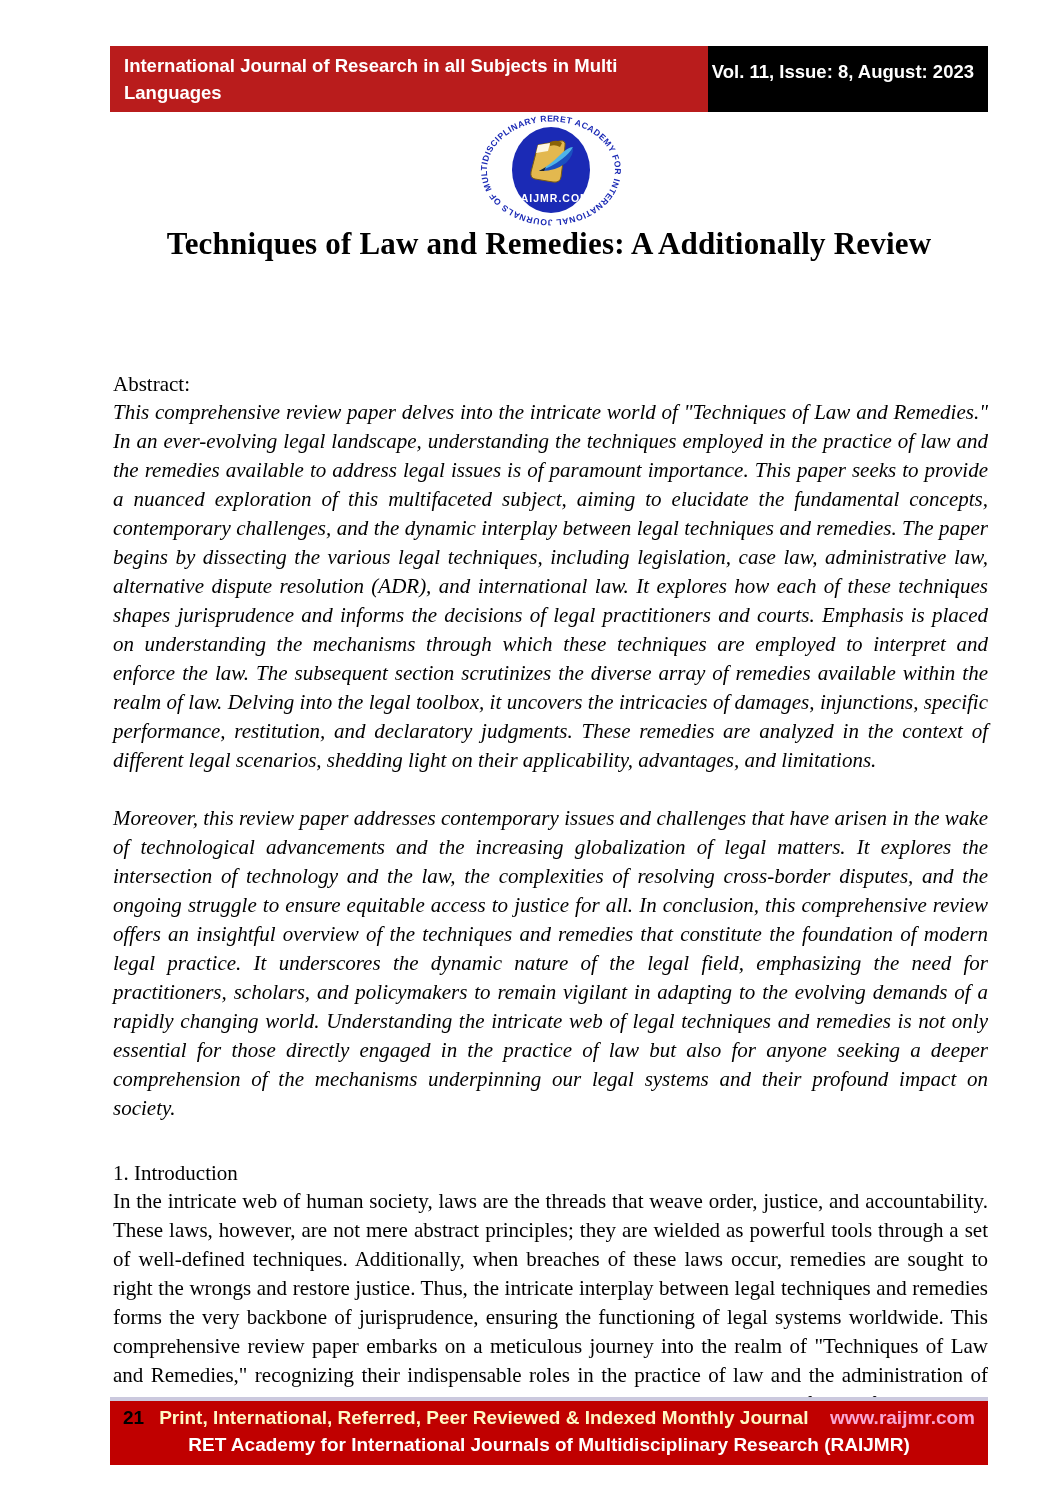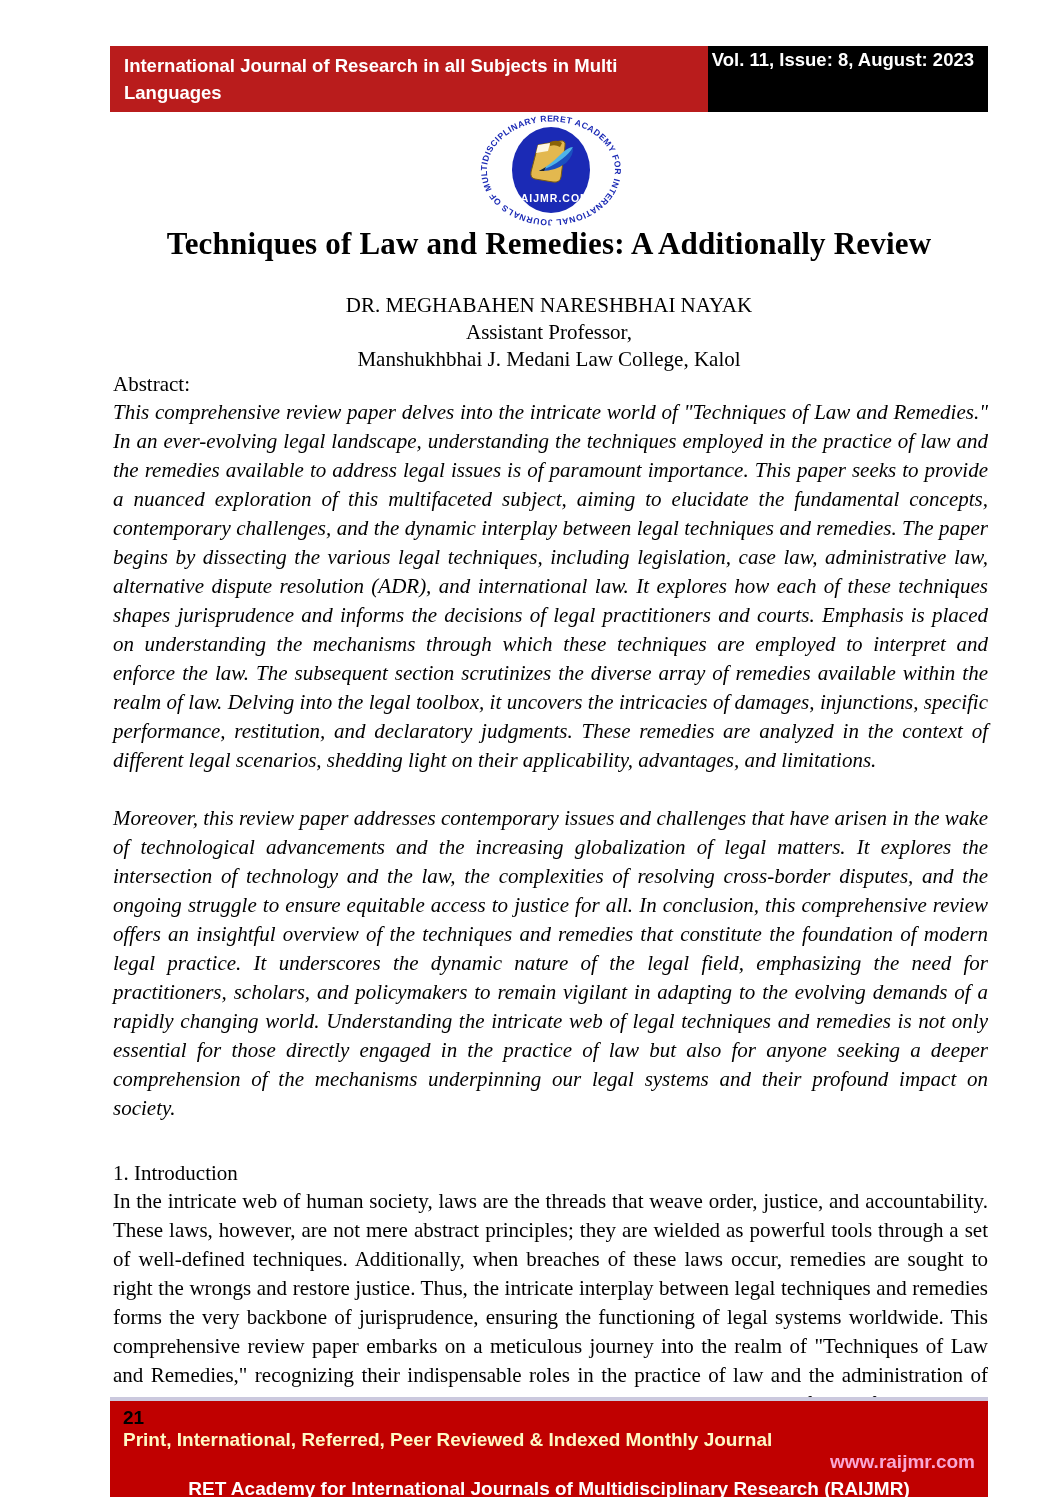--- a/index.html
+++ b/index.html
@@ -14,21 +14,21 @@
   }
 
   
   .header-bar {
     position:absolute; left:110px; top:46px; width:878px; height:66px;
     display:flex;
     font-family:"Liberation Sans", sans-serif;
     font-weight:bold; font-size:18.5px; line-height:27px; color:#fff;
   }
   .header-left  { flex:1; background:#b91c1c; padding:6px 8px 0 14px; }
-  .header-right { width:280px; background:#000000; text-align:right; padding:0 14px 0 0; }
+  .header-right { width:280px; background:#000000; text-align:right; padding:12px 14px 0 0; }
 
   
   .logo-wrap { position:absolute; left:476px; top:113px; width:150px; height:113px; }
 
   
   .paper-title {
     position:absolute; left:110px; top:226px; width:878px;
     text-align:center; font-size:31px; font-weight:bold; line-height:36px;
     letter-spacing:0.2px;
   }
@@ -52,21 +52,21 @@
 
   
   .footer-bar {
     position:absolute; left:110px; top:1397px; width:878px;
     background:#C00000;
     border-top:4px solid #CBC9DE;
     font-family:"Liberation Sans", sans-serif;
     font-weight:bold; font-size:19px; color:#fff;
     padding:6px 0 9px;
   }
-  .footer-row1 { display:flex; align-items:baseline; padding:0 13px;flex-direction:column; }
+  .footer-row1 { display:flex; align-items:baseline; padding:0 13px; }
   .footer-page-num { color:#000; margin-right:15px; }
   .footer-journal-line { color:#fef9c3; }
   .footer-website { margin-left:auto; color:#f9a8d4; text-decoration:none; }
   .footer-row2 { text-align:center; margin-top:5px; }
 </style>
 </head>
 <body>
 
 <div class="page">
 
@@ -99,25 +99,20 @@
       <path d="M 63,58 Q 74,52 84,42 Q 92,34 97,34 Q 94,42 86,49 Q 76,57 63,58 Z" fill="#4FB4E8"></path>
       <path d="M 63,58 Q 76,54 86,46 Q 94,40 97,34 Q 98,42 90,50 Q 78,59 63,58 Z" fill="#1A50C0"></path>
       <path d="M 63,58 L 70,54 L 68,58 Z" fill="#222"></path>
 
       <text x="75" y="89" text-anchor="middle" font-family="Liberation Sans, sans-serif" font-size="10.5" font-weight="bold" fill="#ffffff" letter-spacing="1">RAIJMR.COM</text>
     </svg>
   </div>
 
   <h1 class="paper-title">Techniques of Law and Remedies: A Additionally Review</h1>
 
-  <div class="author-block">
-    <div>DR. MEGHABAHEN NARESHBHAI NAYAK</div>
-    <div>Assistant Professor,</div>
-    <div>Manshukhbhai J. Medani Law College, Kalol</div>
-  </div>
 
   <div class="body-column">
     <div class="section-heading">Abstract:</div>
     <p class="abstract-para">This comprehensive review paper delves into the intricate world of "Techniques of Law and Remedies." In an ever-evolving legal landscape, understanding the techniques employed in the practice of law and the remedies available to address legal issues is of paramount importance. This paper seeks to provide a nuanced exploration of this multifaceted subject, aiming to elucidate the fundamental concepts, contemporary challenges, and the dynamic interplay between legal techniques and remedies. The paper begins by dissecting the various legal techniques, including legislation, case law, administrative law, alternative dispute resolution (ADR), and international law. It explores how each of these techniques shapes jurisprudence and informs the decisions of legal practitioners and courts. Emphasis is placed on understanding the mechanisms through which these techniques are employed to interpret and enforce the law. The subsequent section scrutinizes the diverse array of remedies available within the realm of law. Delving into the legal toolbox, it uncovers the intricacies of damages, injunctions, specific performance, restitution, and declaratory judgments. These remedies are analyzed in the context of different legal scenarios, shedding light on their applicability, advantages, and limitations.</p>
     <p class="abstract-para">Moreover, this review paper addresses contemporary issues and challenges that have arisen in the wake of technological advancements and the increasing globalization of legal matters. It explores the intersection of technology and the law, the complexities of resolving cross-border disputes, and the ongoing struggle to ensure equitable access to justice for all. In conclusion, this comprehensive review offers an insightful overview of the techniques and remedies that constitute the foundation of modern legal practice. It underscores the dynamic nature of the legal field, emphasizing the need for practitioners, scholars, and policymakers to remain vigilant in adapting to the evolving demands of a rapidly changing world. Understanding the intricate web of legal techniques and remedies is not only essential for those directly engaged in the practice of law but also for anyone seeking a deeper comprehension of the mechanisms underpinning our legal systems and their profound impact on society.</p>
     <div class="section-heading intro-heading">1. Introduction</div>
     <p class="intro-para">In the intricate web of human society, laws are the threads that weave order, justice, and accountability. These laws, however, are not mere abstract principles; they are wielded as powerful tools through a set of well-defined techniques. Additionally, when breaches of these laws occur, remedies are sought to right the wrongs and restore justice. Thus, the intricate interplay between legal techniques and remedies forms the very backbone of jurisprudence, ensuring the functioning of legal systems worldwide. This comprehensive review paper embarks on a meticulous journey into the realm of "Techniques of Law and Remedies," recognizing their indispensable roles in the practice of law and the administration of justice. As we venture into this complex terrain, it becomes evident that these two facets of the legal</p>
   </div>
 
   <div class="footer-bar">

